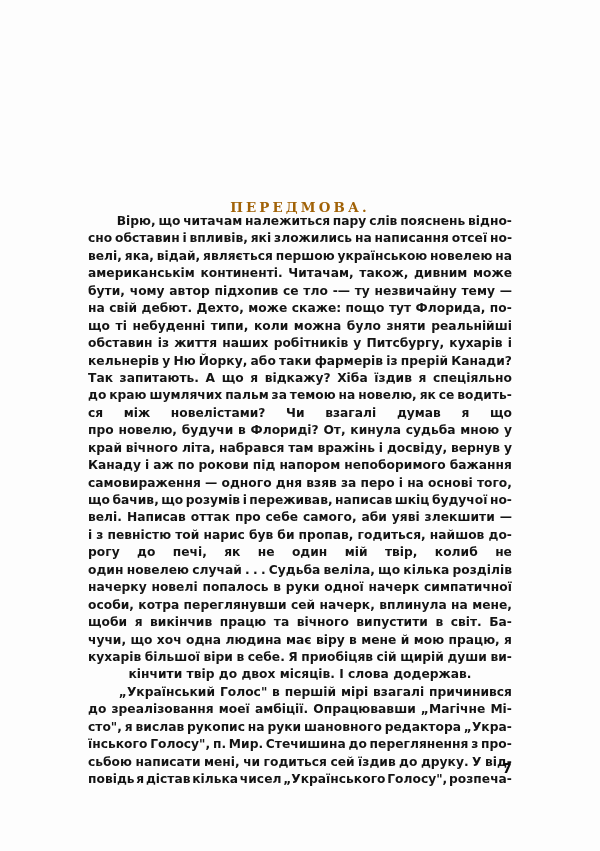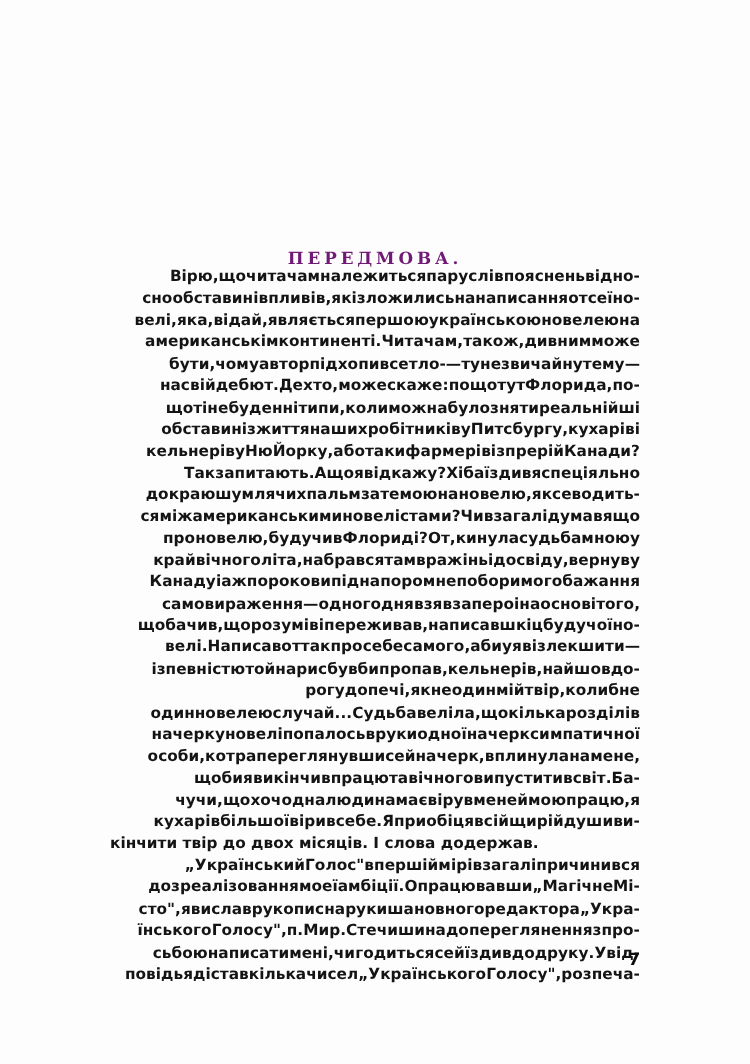--- a/index.html
+++ b/index.html
@@ -27,21 +27,21 @@
   #heading {
     position: absolute;
     left: 88px;
     top: 190px;
     width: 424px;
     text-align: center;
     font-family: "DejaVu Serif", serif;
     font-weight: 700;
     font-size: 13.4px;
     letter-spacing: 3.1px;
-    color: #701a75;
+    color: #a16207;
     white-space: nowrap;
   }
 
   
   #body-text {
     position: absolute;
     left: 88px;
     top: 213px;
     width: 424px;
   }
@@ -53,28 +53,29 @@
     line-height: 17.45px;
     font-weight: 600;
     color: #141414;
     white-space: nowrap;
     letter-spacing: 0.02px;
   }
 
   
   .line.just {
     display: flex;
-    justify-content: flex-end;
+    justify-content: space-between;
   }
   .line.just > span {
     white-space: pre;
   }
   
   .line.flush {
     display: block;
+    text-align: center;
   }
   
   .indent {
     display: inline-block;
     width: 26px;
   }
 
   
   #folio {
     position: absolute;
@@ -218,21 +219,20 @@
           <span>темою</span>
           <span>на</span>
           <span>новелю,</span>
           <span>як</span>
           <span>се</span>
           <span>водить-</span>
         </div>
         <div class="line just">
           <span>ся</span>
           <span>між</span>
-          <span>американськими</span>
           <span>новелістами?</span>
           <span>Чи</span>
           <span>взагалі</span>
           <span>думав</span>
           <span>я</span>
           <span>що</span>
         </div>
         <div class="line just">
           <span>про</span>
           <span>новелю,</span>
@@ -307,21 +307,21 @@
         </div>
         <div class="line just">
           <span>і</span>
           <span>з</span>
           <span>певністю</span>
           <span>той</span>
           <span>нарис</span>
           <span>був</span>
           <span>би</span>
           <span>пропав,</span>
-          <span>кельнерів,</span>
+          <span>годиться,</span>
           <span>найшов</span>
           <span>до-</span>
         </div>
         <div class="line just">
           <span>рогу</span>
           <span>до</span>
           <span>печі,</span>
           <span>як</span>
           <span>не</span>
           <span>один</span>

